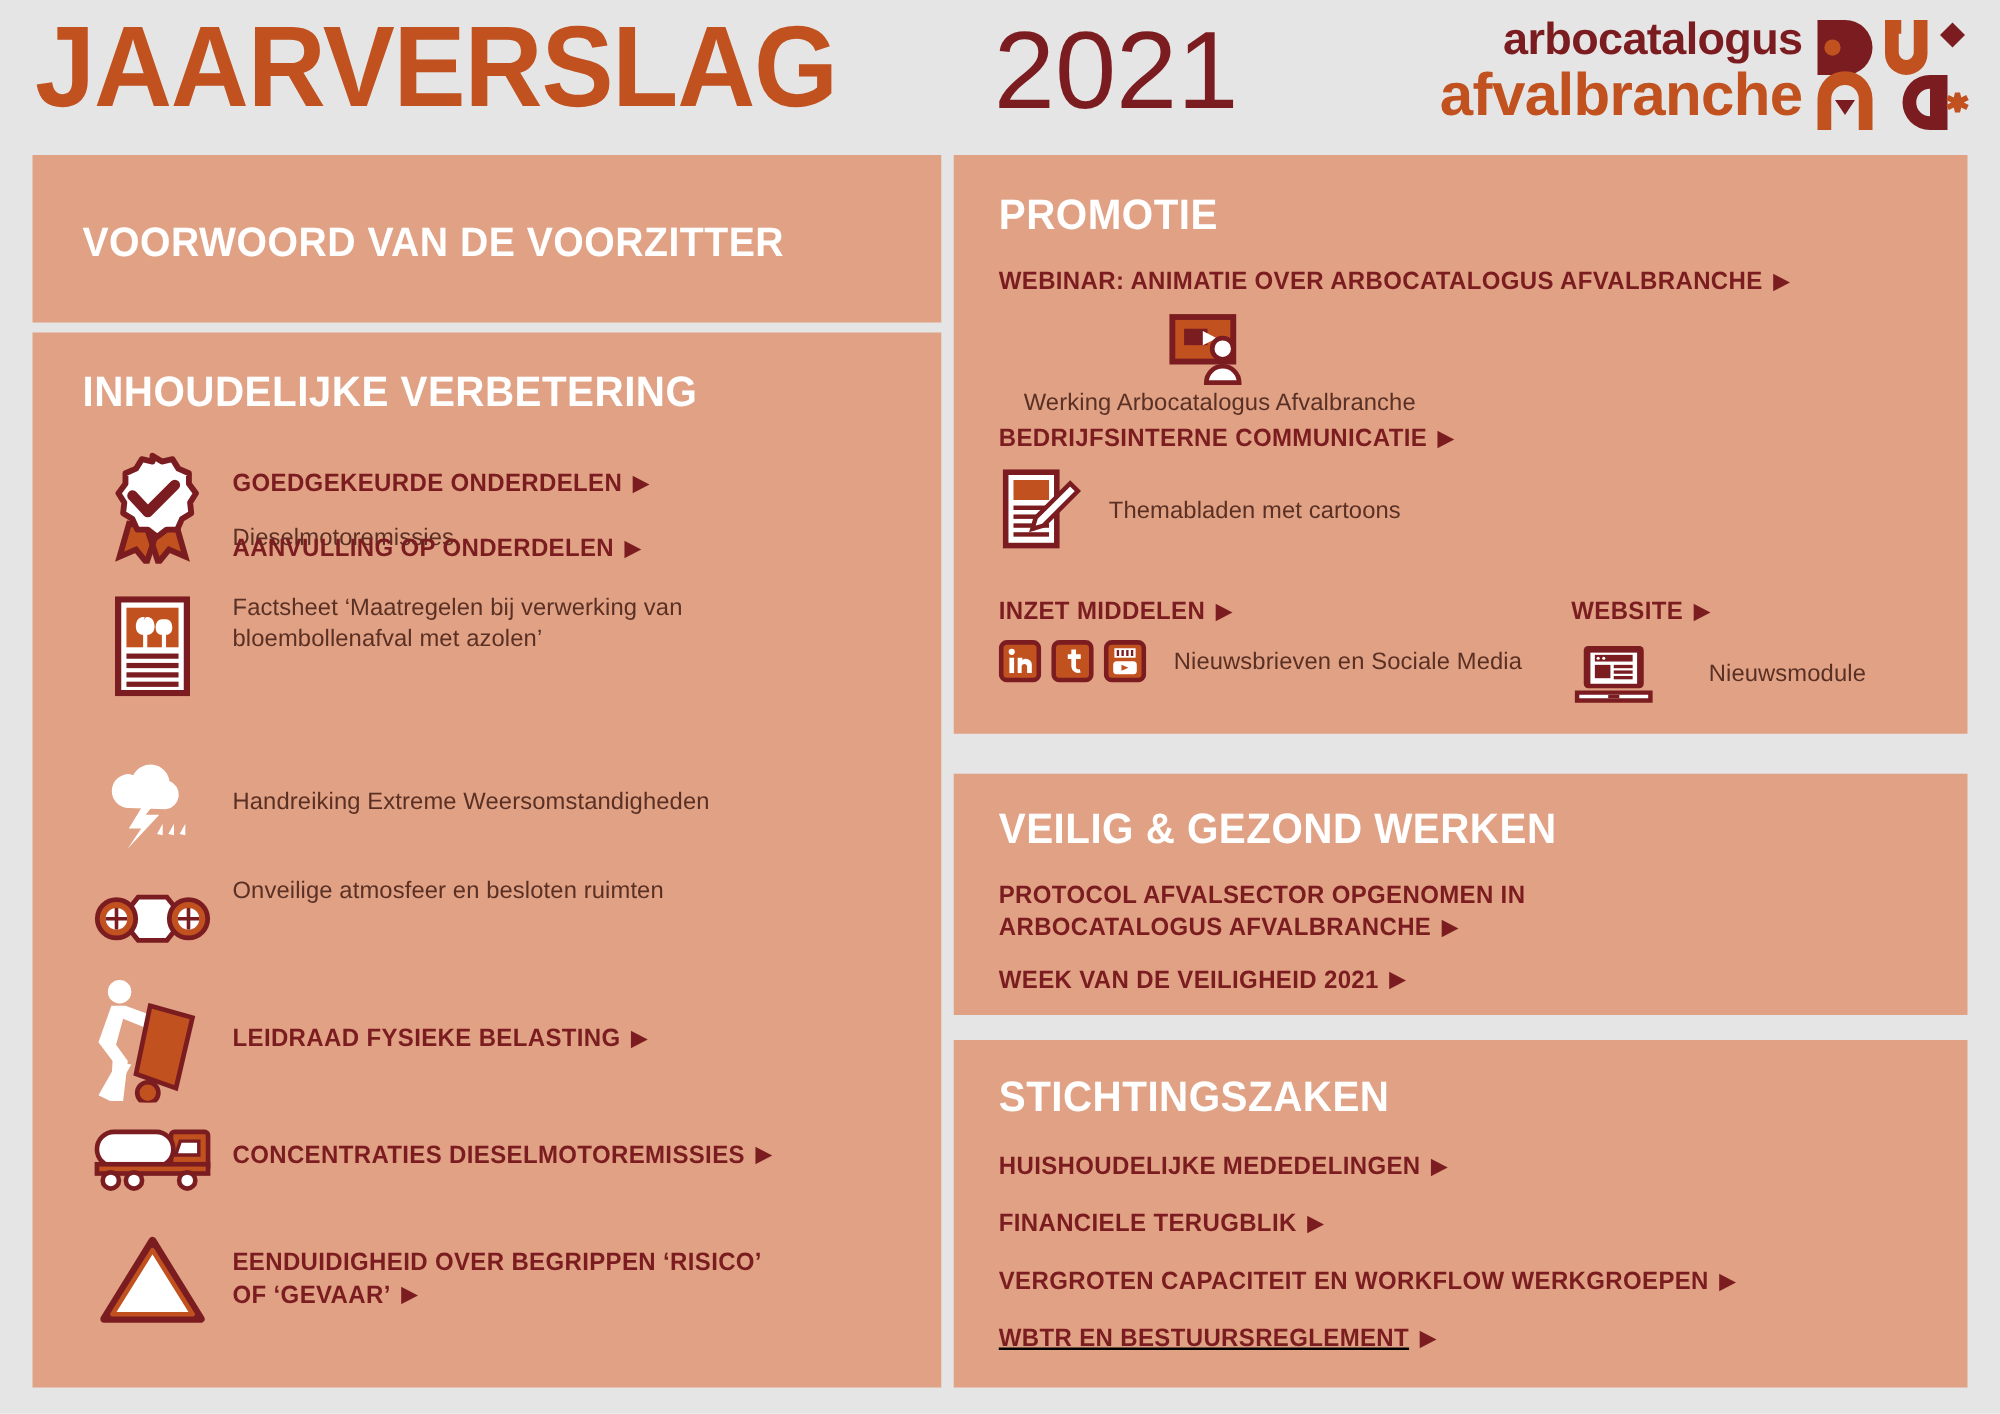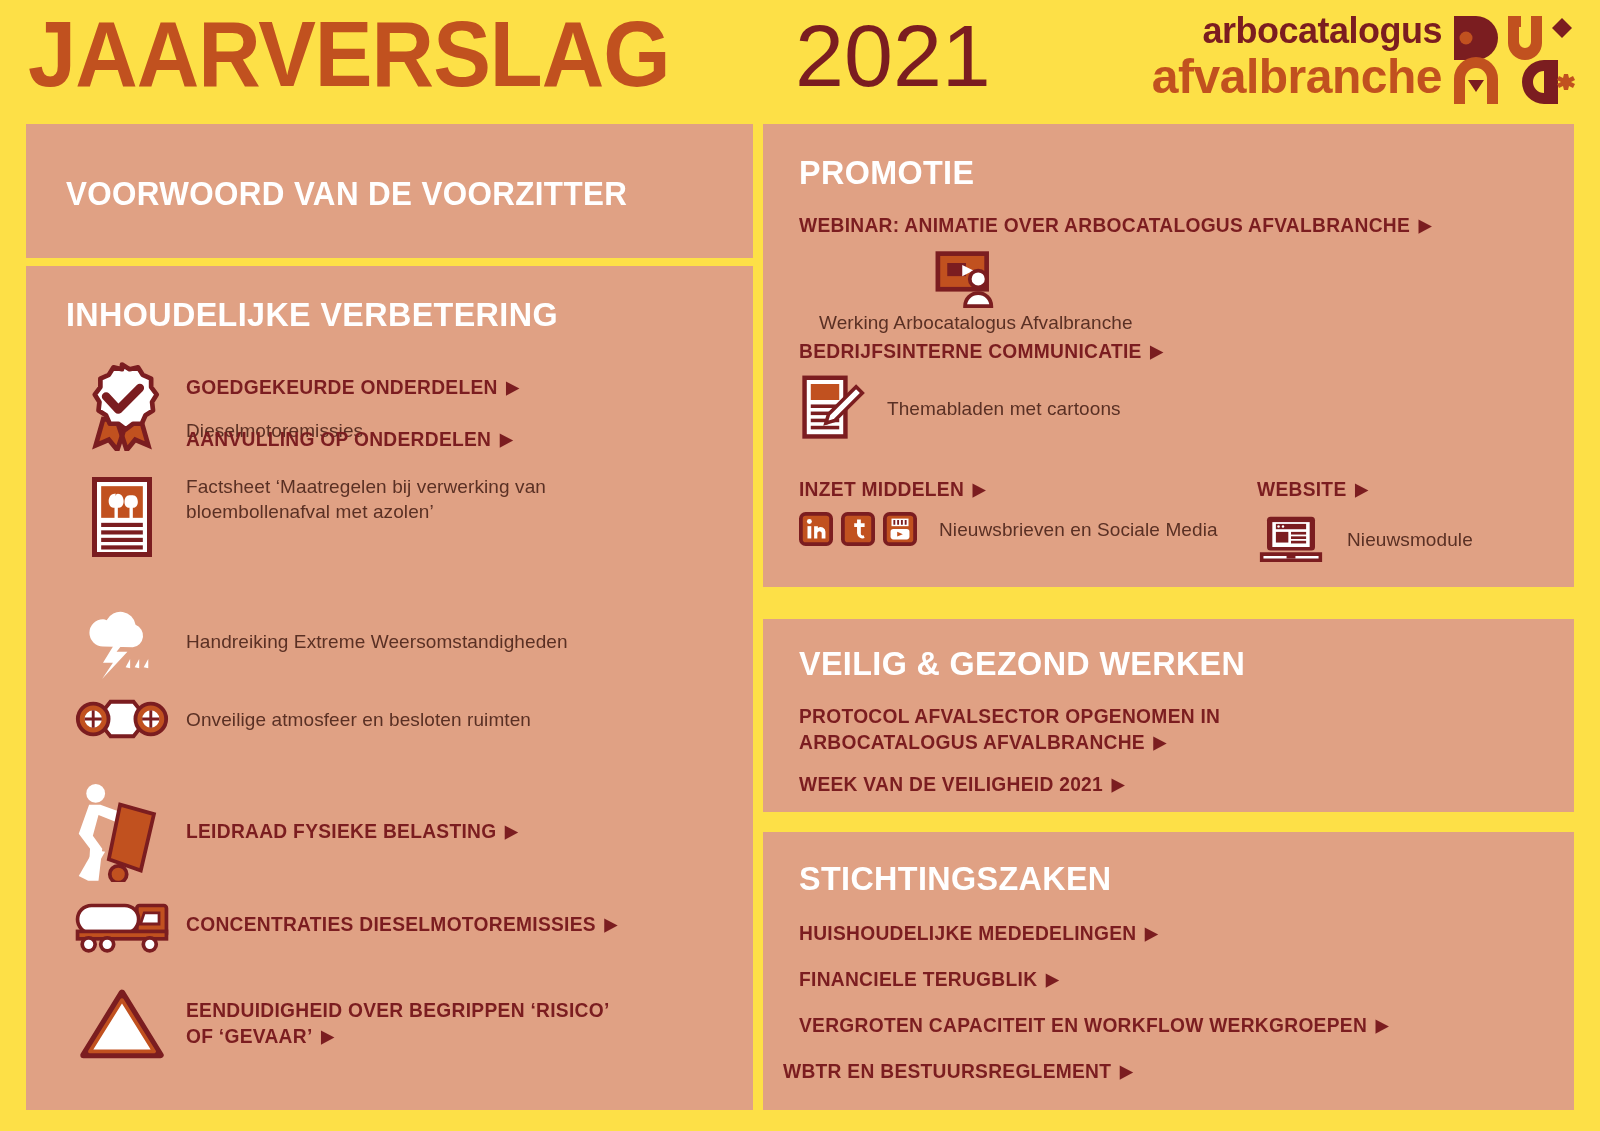--- a/index.html
+++ b/index.html
@@ -3,21 +3,21 @@
 <meta charset="utf-8">
 <style>
   html,body{margin:0;padding:0;}
   body{
     width:1600px;height:1131px;
     background:#ffffff;
     font-family:"Liberation Sans", sans-serif;
     -webkit-font-smoothing:antialiased;
     overflow:hidden;
   }
-  .page{position:relative;width:1600px;height:1131px;background:#fde047;}
+  .page{position:relative;width:1600px;height:1131px;background:#e5e5e5;}
 
   
   .header{position:absolute;left:0;top:0;width:1600px;height:118px;}
   .title-main{
     position:absolute;left:28px;top:8px;
     font-size:92px;line-height:92px;font-weight:bold;
     color:#C1511F;letter-spacing:-1px;
     transform:scaleX(0.94);transform-origin:left top;
     font-family:"Liberation Sans", sans-serif;
   }
@@ -170,21 +170,21 @@
           <path class="wht" d="M54 62 l-5 9 l5 1 z"></path>
           <path class="wht" d="M64 62 l-5 9 l5 1 z"></path>
           <path class="wht" d="M74 62 l-5 9 l5 1 z"></path>
         </svg>
       </div>
       <div style="margin-left:14px;text-align:right;">
         <div class="sub-text">Handreiking Extreme Weersomstandigheden</div>
       </div>
     </div>
 
-    <div class="row" style="left:46px;top:418px;width:680px;align-items:center;">
+    <div class="row" style="left:46px;top:434px;width:680px;">
       <div class="icon-box" style="width:100px;height:70px;">
         <svg viewBox="0 0 100 56" width="96" height="54">
           <path class="wht" stroke="#7B1D20" stroke-width="4" d="M38 10 h24 l8 10 v16 l-8 10 h-24 l-8 -10 v-16 z"></path>
           <circle cx="20" cy="28" r="16" fill="#C1511F" stroke="#7B1D20" stroke-width="4"></circle>
           <circle cx="80" cy="28" r="16" fill="#C1511F" stroke="#7B1D20" stroke-width="4"></circle>
           <circle cx="20" cy="28" r="9" class="wht"></circle>
           <circle cx="80" cy="28" r="9" class="wht"></circle>
           <path stroke="#7B1D20" stroke-width="3" d="M20 19 v18 M11 28 h18"></path>
           <path stroke="#7B1D20" stroke-width="3" d="M80 19 v18 M71 28 h18"></path>
         </svg>
@@ -319,21 +319,21 @@
       <div style="margin-left:22px;">
         <div class="sub-text">Nieuwsbrieven en Sociale Media</div>
       </div>
     </div>
 
     <div style="position:absolute;left:494px;top:352px;">
       <div class="link-head">
         <span>WEBSITE</span><span class="arrow">▶</span>
       </div>
     </div>
-    <div class="row" style="left:494px;top:386px;align-items:center;">
+    <div class="row" style="left:494px;top:386px;align-items:center;gap:20px;">
       <div class="icon-box" style="width:68px;height:58px;">
         <svg viewBox="0 0 72 58" width="64" height="52">
           <rect class="mar" x="9" y="4" width="54" height="38" rx="4"></rect>
           <rect class="wht" x="15" y="10" width="42" height="28"></rect>
           <rect class="mar" x="19" y="12" width="34" height="6"></rect>
           <circle cx="22" cy="15" r="1.4" class="wht"></circle>
           <circle cx="27" cy="15" r="1.4" class="wht"></circle>
           <rect class="mar" x="19" y="21" width="14" height="12"></rect>
           <rect class="mar" x="36" y="21" width="17" height="3"></rect>
           <rect class="mar" x="36" y="26" width="17" height="3"></rect>
@@ -372,20 +372,20 @@
     <div class="plain-link" style="left:36px;top:134px;">
       <div class="link-head">
         <span>FINANCIELE TERUGBLIK</span><span class="arrow">▶</span>
       </div>
     </div>
     <div class="plain-link" style="left:36px;top:180px;">
       <div class="link-head">
         <span>VERGROTEN CAPACITEIT EN WORKFLOW WERKGROEPEN</span><span class="arrow">▶</span>
       </div>
     </div>
-    <div class="plain-link" style="left:20px;top:226px;">
+    <div class="plain-link" style="left:36px;top:226px;text-decoration:underline;">
       <div class="link-head">
         <span>WBTR EN BESTUURSREGLEMENT</span><span class="arrow">▶</span>
       </div>
     </div>
   </div>
 
 </div>
 
 </body></html>

